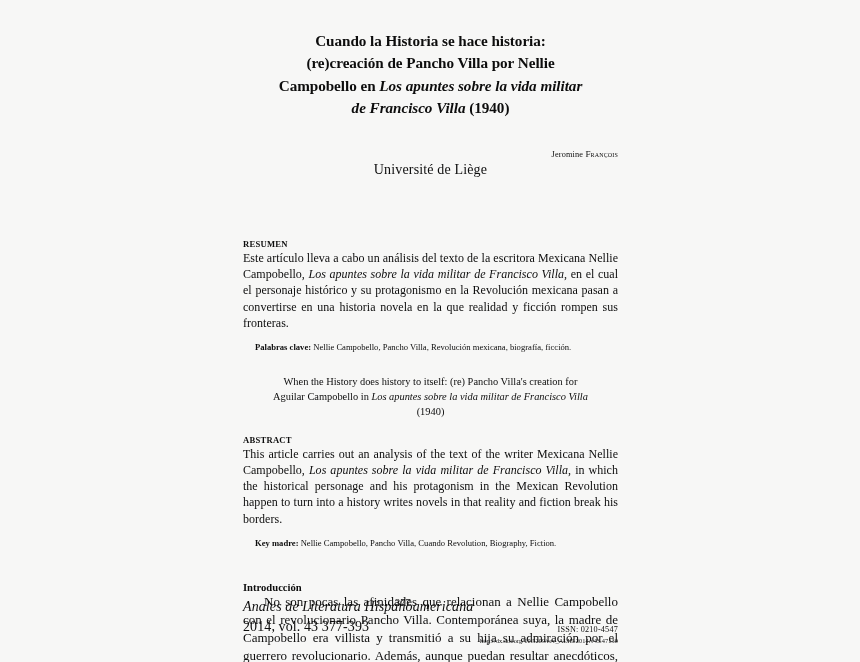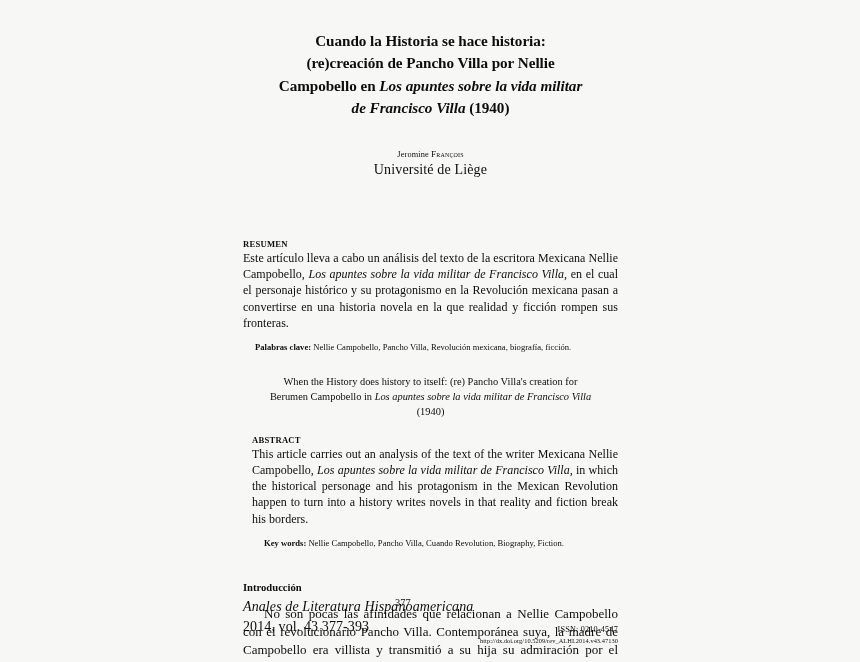--- a/index.html
+++ b/index.html
@@ -47,20 +47,21 @@
 
   
   .author-block {
     text-align: center;
     margin-top: 29px;
     line-height: 1.34;
   }
   .author-name {
     font-size: 8.3px;
     letter-spacing: 0.15px;
+    text-align: right;
   }
   .author-name .sc {
     font-variant: small-caps;
     font-size: 9.1px;
   }
   .author-affil {
     font-size: 14px;
     letter-spacing: 0.15px;
   }
 
@@ -90,28 +91,28 @@
 
   .resumen-wrap { margin-top: 60px; }
   .en-title {
     font-size: 10.4px;
     line-height: 1.46;
     text-align: center;
     margin: 20px 0 4px 0;
     padding: 0 4px;
   }
   .en-title .it { font-style: italic; }
-  .abstract-wrap { margin-top: 16px; margin-left: 9px; }
+  .abstract-wrap { margin-top: 16px; }
 
   
   .intro-wrap { margin-top: 32px; }
   .intro-heading {
     font-size: 10.6px;
     font-weight: bold;
-    margin: 0 0 12px 0;
+    margin: 0 0 0 0;
   }
   .intro-body {
     font-size: 13px;
     line-height: 1.408;
     text-align: justify;
     margin: 0;
     text-indent: 21px;
   }
 
   
@@ -186,31 +187,31 @@
       <p class="abs-body">
         <span>Este artículo lleva a cabo un análisis del texto de la escritora Mexicana Nellie Campobello, </span><span class="it">Los apuntes sobre la vida militar de Francisco Villa</span><span>, en el cual el personaje histórico y su protagonismo en la Revolución mexicana pasan a convertirse en una historia novela en la que realidad y ficción rompen sus fronteras.</span>
       </p>
       <p class="keywords">
         <b>Palabras clave:</b><span> Nellie Campobello, Pancho Villa, Revolución mexicana, biografía, ficción.</span>
       </p>
     </div>
 
     <div class="en-title">
       <span>When the History does history to itself: (re) Pancho Villa's creation for</span><br>
-      <span>Berumen Campobello in </span><span class="it">Los apuntes sobre la vida militar de Francisco Villa</span><br>
+      <span>Aguilar Campobello in </span><span class="it">Los apuntes sobre la vida militar de Francisco Villa</span><br>
       <span>(1940)</span>
     </div>
 
     <div class="abstract-wrap">
       <div class="sect-heading">ABSTRACT</div>
       <p class="abs-body">
         <span>This article carries out an analysis of the text of the writer Mexicana Nellie Campobello, </span><span class="it">Los apuntes sobre la vida militar de Francisco Villa</span><span>, in which the historical personage and his protagonism in the Mexican Revolution happen to turn into a history writes novels in that reality and fiction break his borders.</span>
       </p>
       <p class="keywords">
-        <b>Key words:</b><span> Nellie Campobello, Pancho Villa, Cuando Revolution, Biography, Fiction.</span>
+        <b>Key madre:</b><span> Nellie Campobello, Pancho Villa, Cuando Revolution, Biography, Fiction.</span>
       </p>
     </div>
 
     <div class="intro-wrap">
       <div class="intro-heading">Introducción</div>
       <p class="intro-body">No son pocas las afinidades que relacionan a Nellie Campobello con el revolucionario Pancho Villa. Contemporánea suya, la madre de Campobello era villista y transmitió a su hija su admiración por el guerrero revolucionario. Además, aunque puedan resultar anecdóticos, los parecidos vitales entre la escritora y Villa no dejan de ser curiosos. Los dos son originarios de Durango y, además, ambos experimentaron un cambio onomástico: Doroteo Arango eligió el seudónimo de Francisco Villa (Berumen, 2006, 34) y Francisca Moya Luna adquirió el seudónimo de Nellie Campobello hacia 1923 (Bautista Aguilar, 2007, 12). Nótese también que</p>
     </div>
 
   </div>
 

